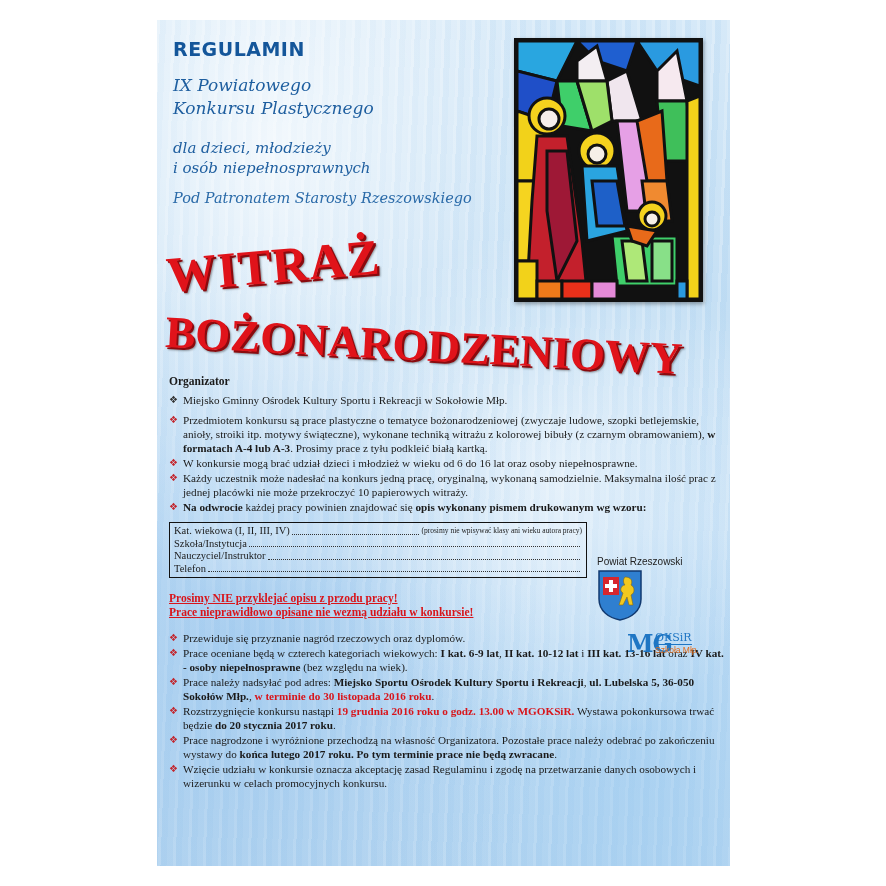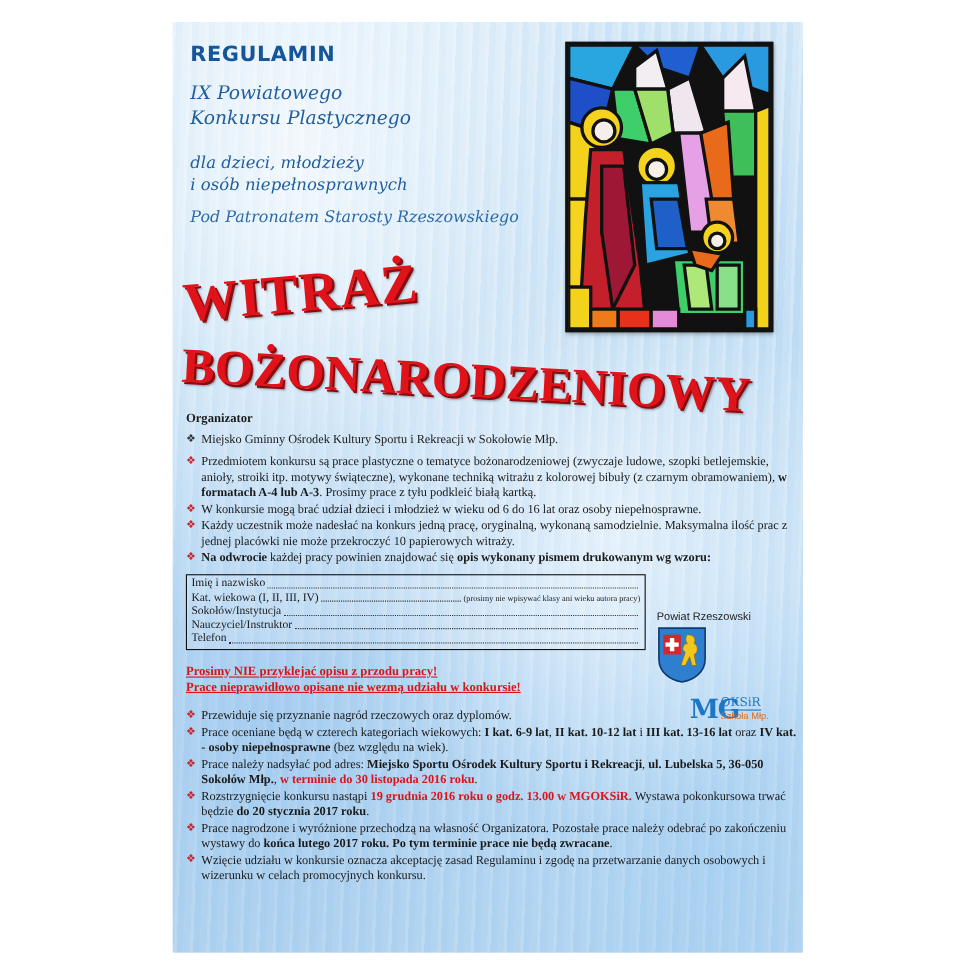--- a/index.html
+++ b/index.html
@@ -112,30 +112,26 @@
 
     <ul class="bullets">
       <li><span class="bullet">❖</span><span>Przedmiotem konkursu są prace plastyczne o tematyce bożonarodzeniowej (zwyczaje ludowe, szopki betlejemskie, anioły, stroiki itp. motywy świąteczne), wykonane techniką witrażu z kolorowej bibuły (z czarnym obramowaniem), </span><b>w formatach A-4 lub A-3</b><span>. Prosimy prace z tyłu podkleić białą kartką.</span></li>
       <li><span class="bullet">❖</span><span>W konkursie mogą brać udział dzieci i młodzież w wieku od 6 do 16 lat oraz osoby niepełnosprawne.</span></li>
       <li><span class="bullet">❖</span><span>Każdy uczestnik może nadesłać na konkurs jedną pracę, oryginalną, wykonaną samodzielnie. Maksymalna ilość prac z jednej placówki nie może przekroczyć 10 papierowych witraży.</span></li>
       <li><span class="bullet">❖</span><b>Na odwrocie</b><span> każdej pracy powinien znajdować się </span><b>opis wykonany pismem drukowanym wg wzoru:</b></li>
     </ul>
 
     <div class="form-box">
       <div class="form-row">
-          <span>Imię i nazwisko</span>
-          <span class="dots"></span>
-        </div>
-      <div class="form-row">
           <span>Kat. wiekowa (I, II, III, IV)</span>
           <span class="dots"></span>
           <span class="note">(prosimy nie wpisywać klasy ani wieku autora pracy)</span>
         </div>
       <div class="form-row">
-          <span>Sokołów/Instytucja</span>
+          <span>Szkoła/Instytucja</span>
           <span class="dots"></span>
         </div>
       <div class="form-row">
           <span>Nauczyciel/Instruktor</span>
           <span class="dots"></span>
         </div>
       <div class="form-row">
           <span>Telefon</span>
           <span class="dots"></span>
         </div>

